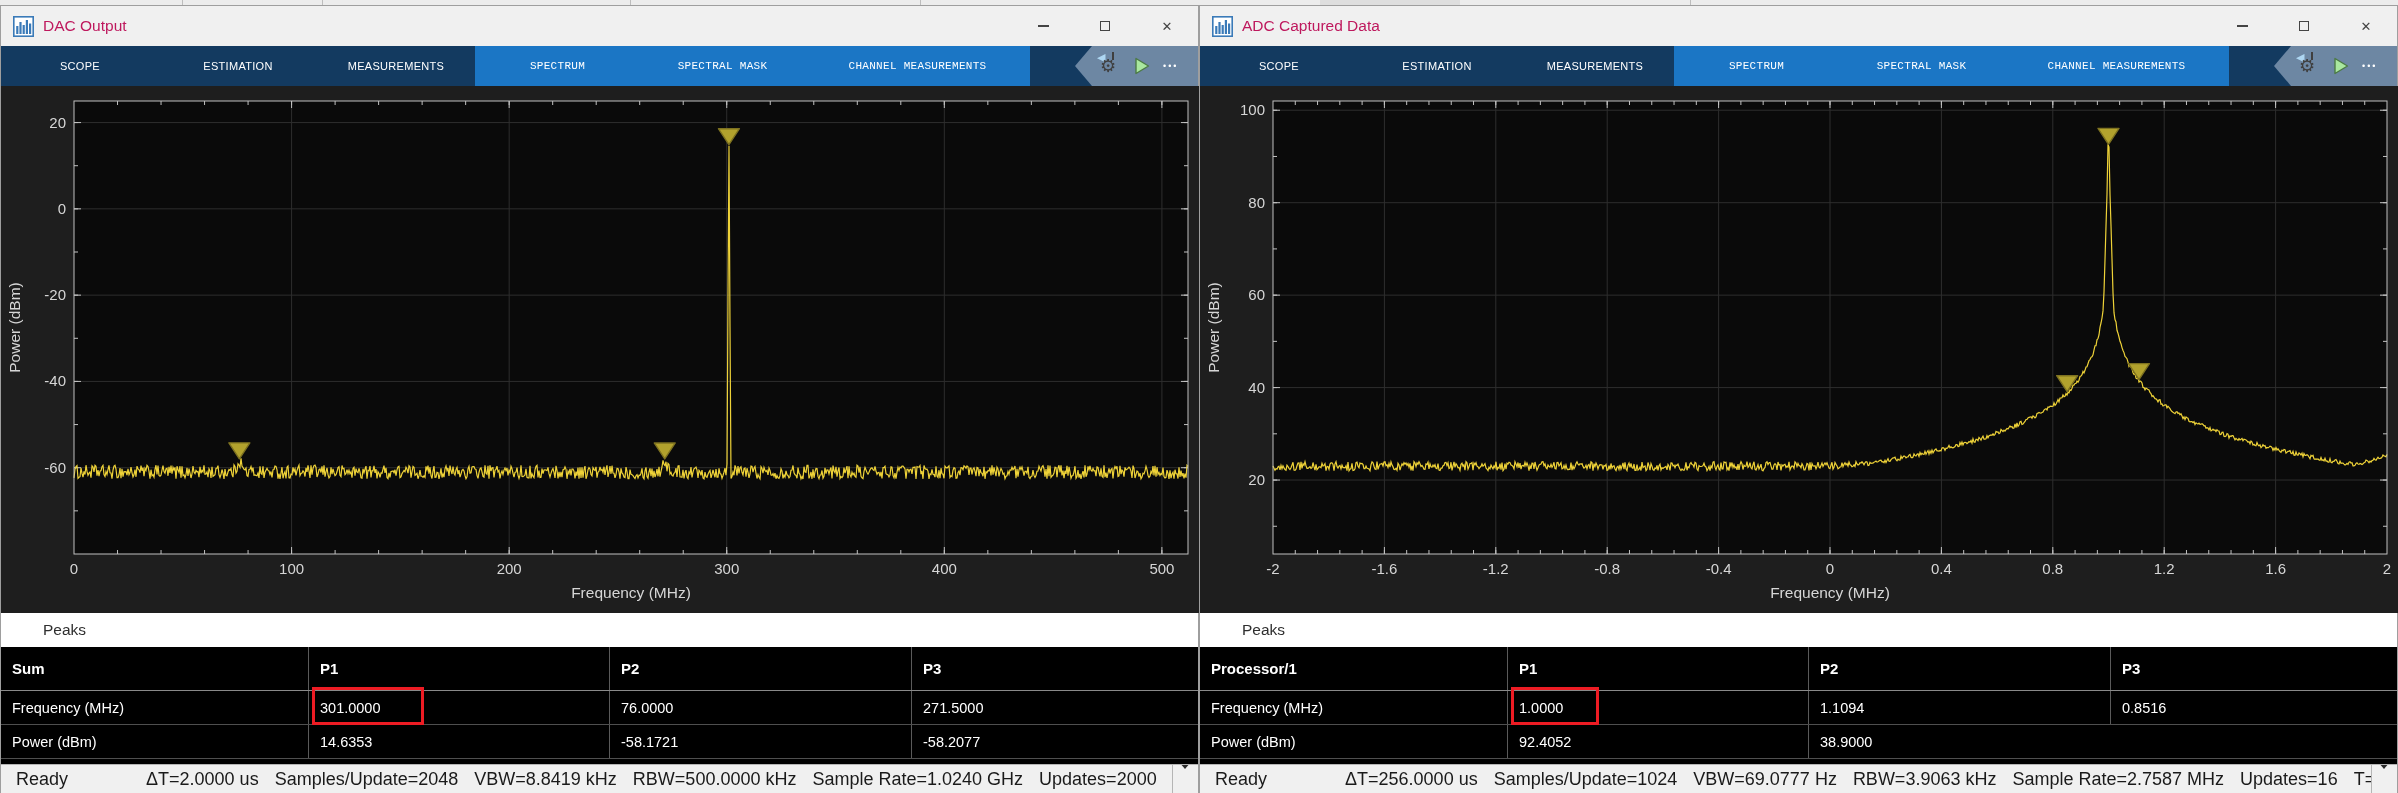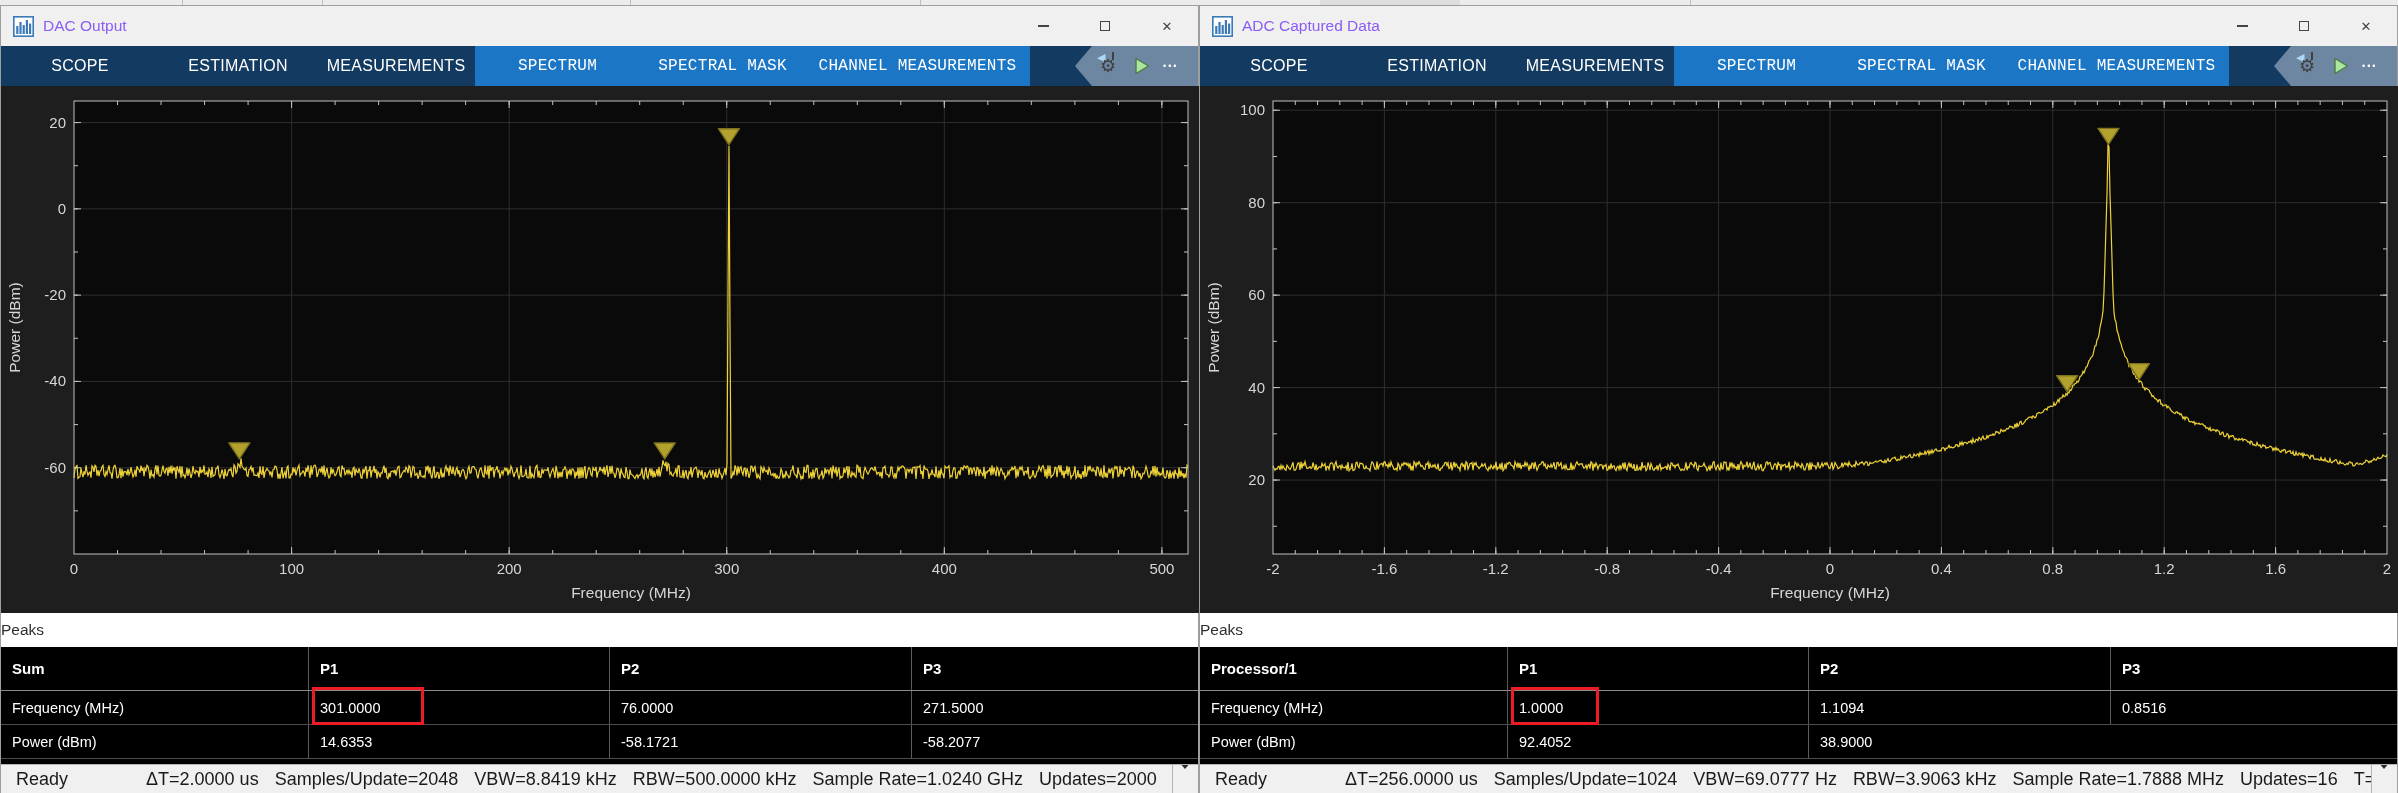--- a/index.html
+++ b/index.html
@@ -13,53 +13,53 @@
   .backdrop .seg.wide { width:140px; background:#dedede; }
 
   .win { position:absolute; top:5px; width:1199px; height:788px; background:#1e1e1e;
          border:1px solid #9e9e9e; }
   .win.left { left:0; } .win.right { left:1199px; }
 
   
   .titlebar { position:absolute; left:0; top:0; width:100%; height:40px; background:#f0f0f0;
               display:flex; align-items:center; padding-left:12px; }
   .app-icon { width:21px; height:21px; margin-right:9px; display:inline-flex; }
-  .title { font-size:15.5px; color:#8b5cf6; }
+  .title { font-size:15.5px; color:#be185d; }
   .controls { margin-left:auto; display:flex; align-items:center; height:100%; }
   .ctl { width:62px; height:100%; display:flex; align-items:center; justify-content:center; color:#444; }
   .min-glyph { width:11px; height:1.5px; background:#444; }
   .max-glyph { width:10px; height:10px; border:1.3px solid #444; }
   .x-glyph { font-size:13px; line-height:1; }
 
   
   .toolbar { position:absolute; left:0; top:40px; width:100%; height:40px; background:#133a60;
              display:flex; align-items:stretch; }
   .tab { display:flex; align-items:center; justify-content:center; color:#fff;
-         font-size:16px; letter-spacing:.3px; white-space:nowrap; }
+         font-size:11px; letter-spacing:.3px; white-space:nowrap; }
   .tab.dark  { width:158px; background:#133a60; }
   .tab.light { background:#1b76c5;font-family:Liberation Mono, monospace; }
   .tab.light.t-spectrum, .tab.light.t-mask { width:165px; }
   .tab.light.t-chan { width:225px; }
   .navy-fill { flex:1; background:#133a60; }
   .collapsed { width:123px; background:#6d87a3; display:flex; align-items:center; gap:11px;
                padding-left:24px; clip-path:polygon(17px 0,100% 0,100% 100%,17px 100%,0 50%); }
   .gear-wrap { position:relative; width:22px; height:22px; }
   .gear-glyph { position:absolute; left:1px; top:0px; font-size:18px; color:#3f3f3f; }
   .gear-arrow { position:absolute; left:-2px; top:-4px; font-size:11px; color:#aed7f2; }
   .gear-bar { position:absolute; left:13px; top:-3px; width:2px; height:8px; background:#3f3f3f; }
   .more-dots { color:#fff; font-size:9px; letter-spacing:2px; }
 
   
   svg.plot { position:absolute; left:0; top:80px; width:1199px; height:527px; display:block; }
   svg.plot text { font-family:"Liberation Sans","DejaVu Sans",sans-serif; }
 
   
   .peaks { position:absolute; left:0; top:607px; width:100%; height:151px; background:#000; }
   .peaks-title { height:34px; background:#fff; color:#2f2f2f; font-size:15.5px;
-                 display:flex; align-items:center; }
+                 display:flex; align-items:center; padding-left:42px; }
   .prow { display:grid; grid-template-columns:308px 301px 302px 1fr; }
   .prow.head { height:44px; border-bottom:1px solid #8a8a8a; }
   .prow.body { height:34px; border-bottom:1px solid #4f4f4f; }
   .pcell { display:flex; align-items:center; padding-left:11px; color:#fff; font-size:14.5px;
            border-right:1px solid #5a5a5a; position:relative; }
   .pcell.last { border-right:none; }
   .prow.head .pcell { font-weight:bold; font-size:15px; }
   .redbox { position:absolute; border:3px solid var(--accent-red,#ed1c24); top:-4px; height:38px;
             left:3px; pointer-events:none; }
   .redbox.w110 { width:112px; } .redbox.w88 { width:88px; }
@@ -562,21 +562,21 @@
         <div class="pcell last">38.9000</div>
       </div>
     </div>
 
     <div class="statusbar">
       <span class="ready">Ready</span>
       <span class="stat">ΔT=256.0000 us</span>
       <span class="stat">Samples/Update=1024</span>
       <span class="stat">VBW=69.0777 Hz</span>
       <span class="stat">RBW=3.9063 kHz</span>
-      <span class="stat">Sample Rate=1.7888 MHz</span>
+      <span class="stat">Sample Rate=2.7587 MHz</span>
       <span class="stat">Updates=16</span>
       <span class="stat">T=0.0031</span>
       <span class="corner">
         <span class="tri-icon"><span class="bar"></span><span class="tri"></span></span>
       </span>
     </div>
   </div>
 </div>
 
 </body></html>

